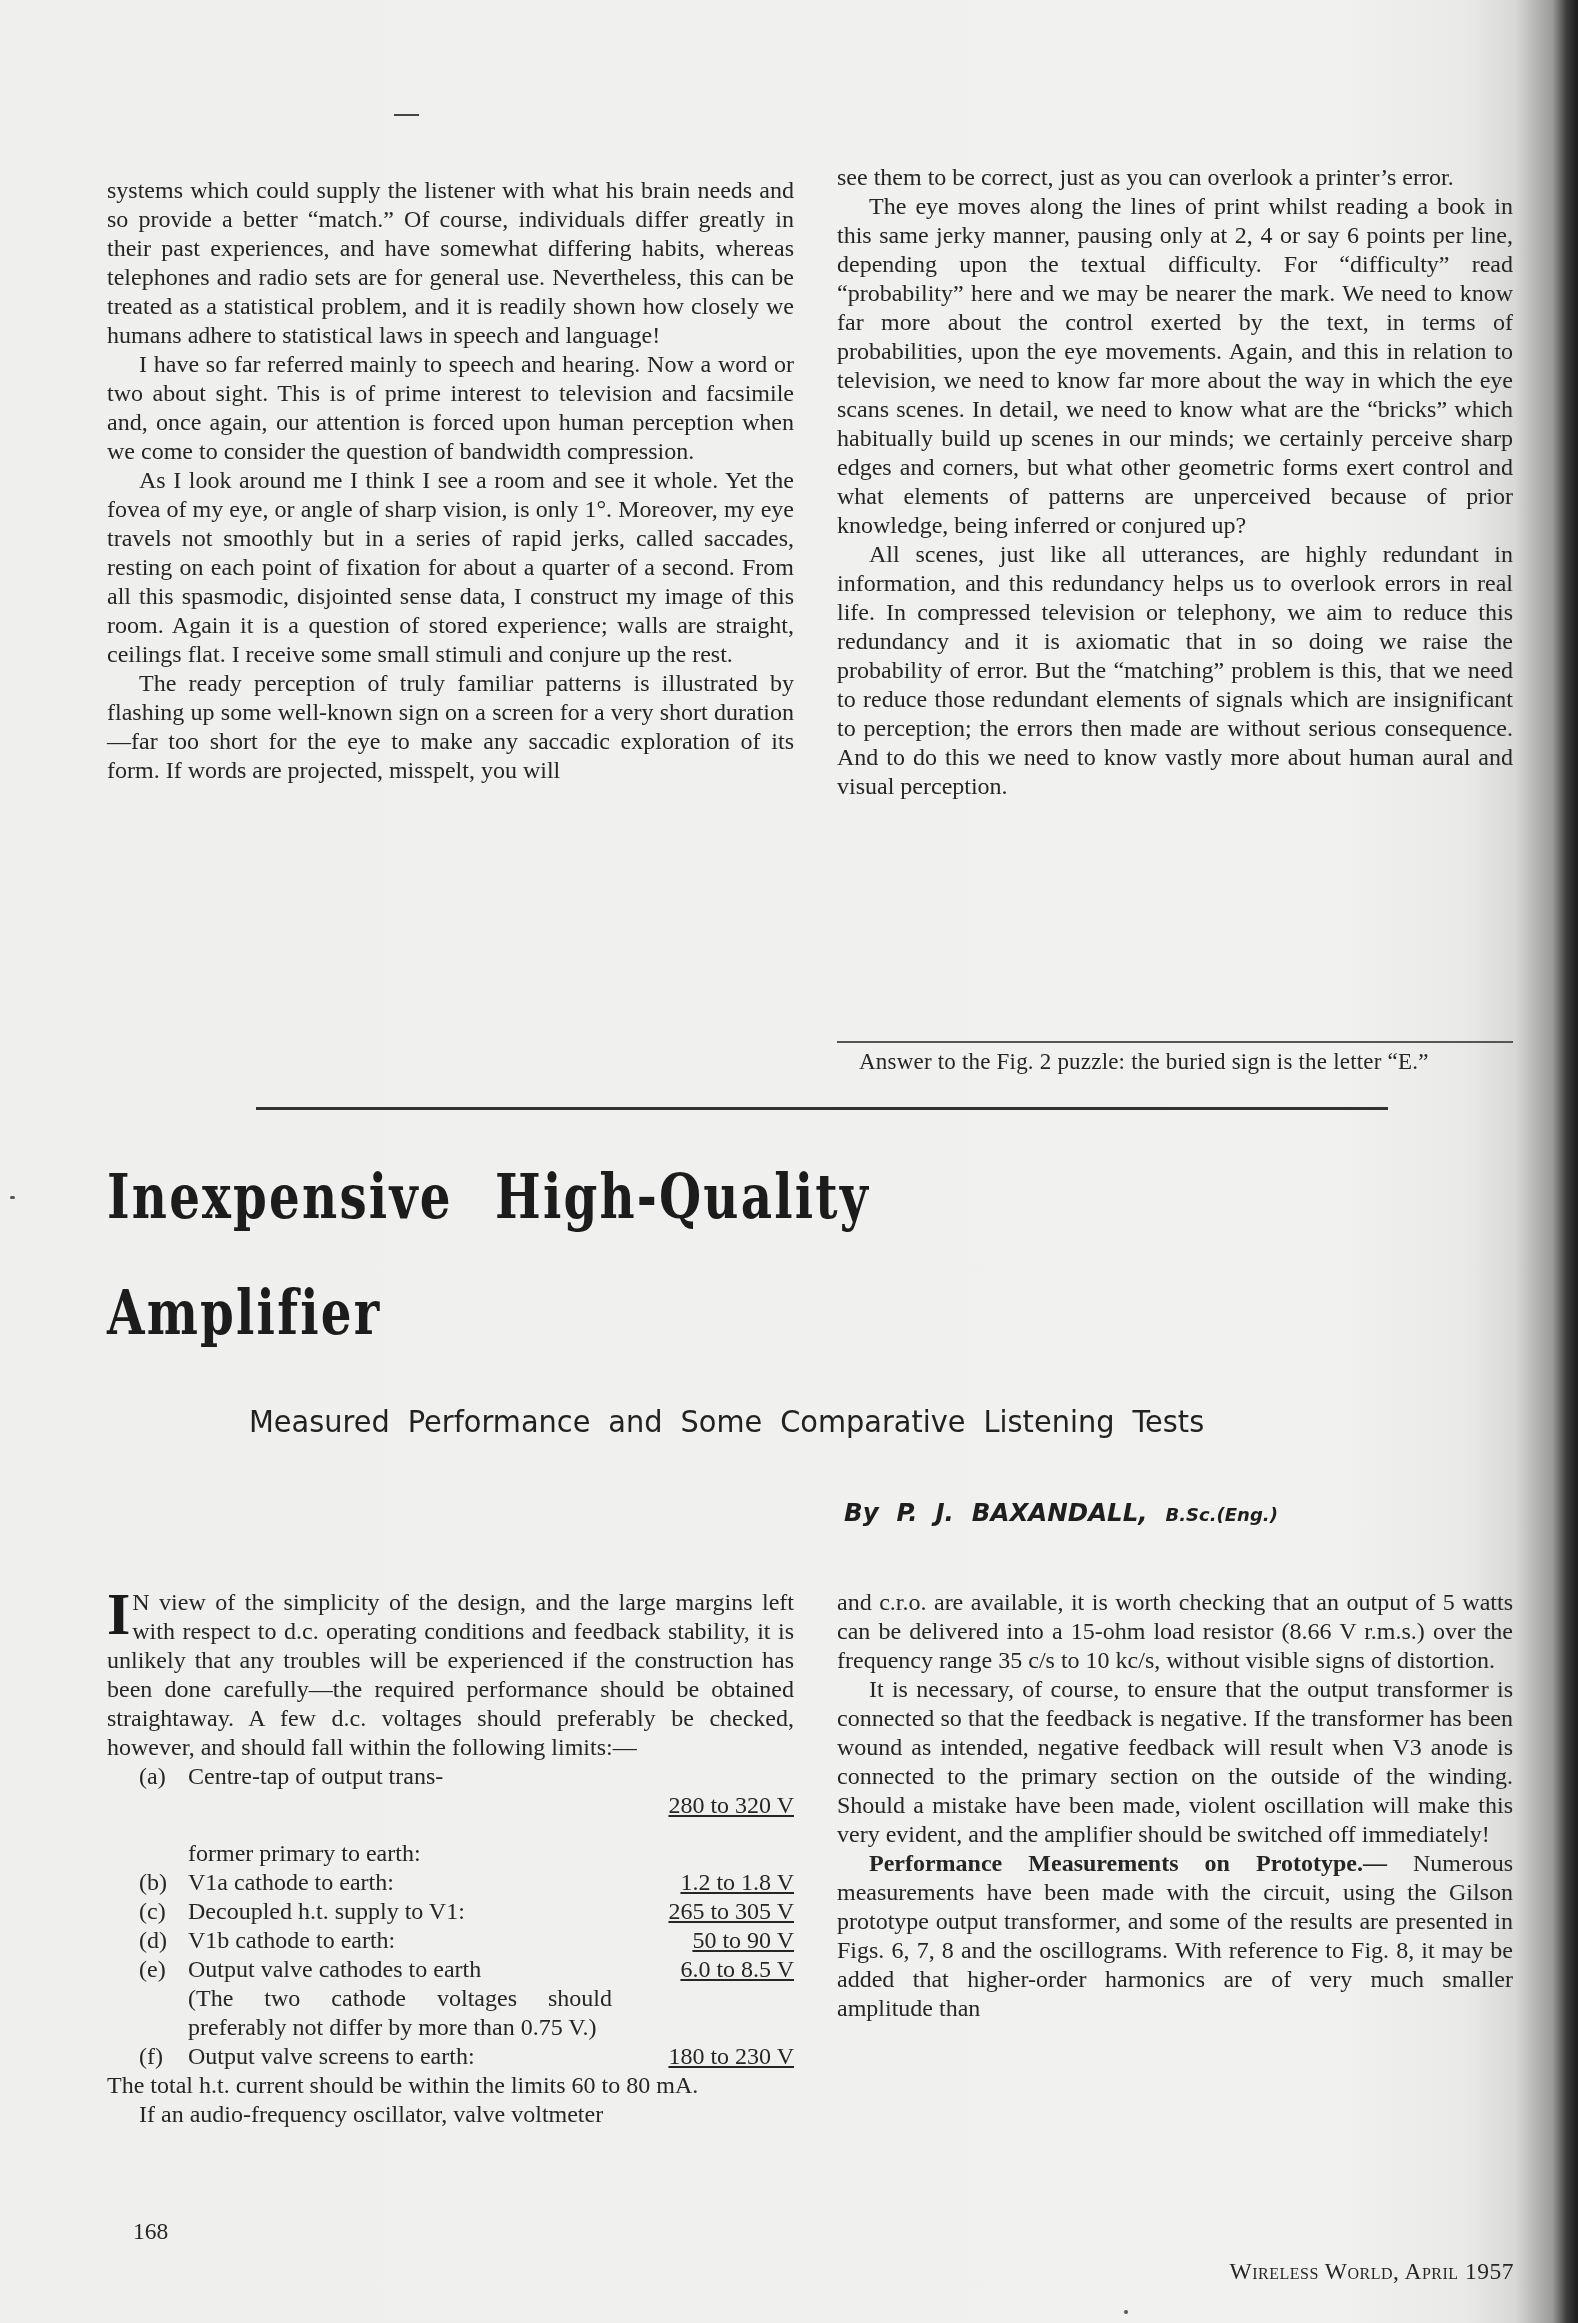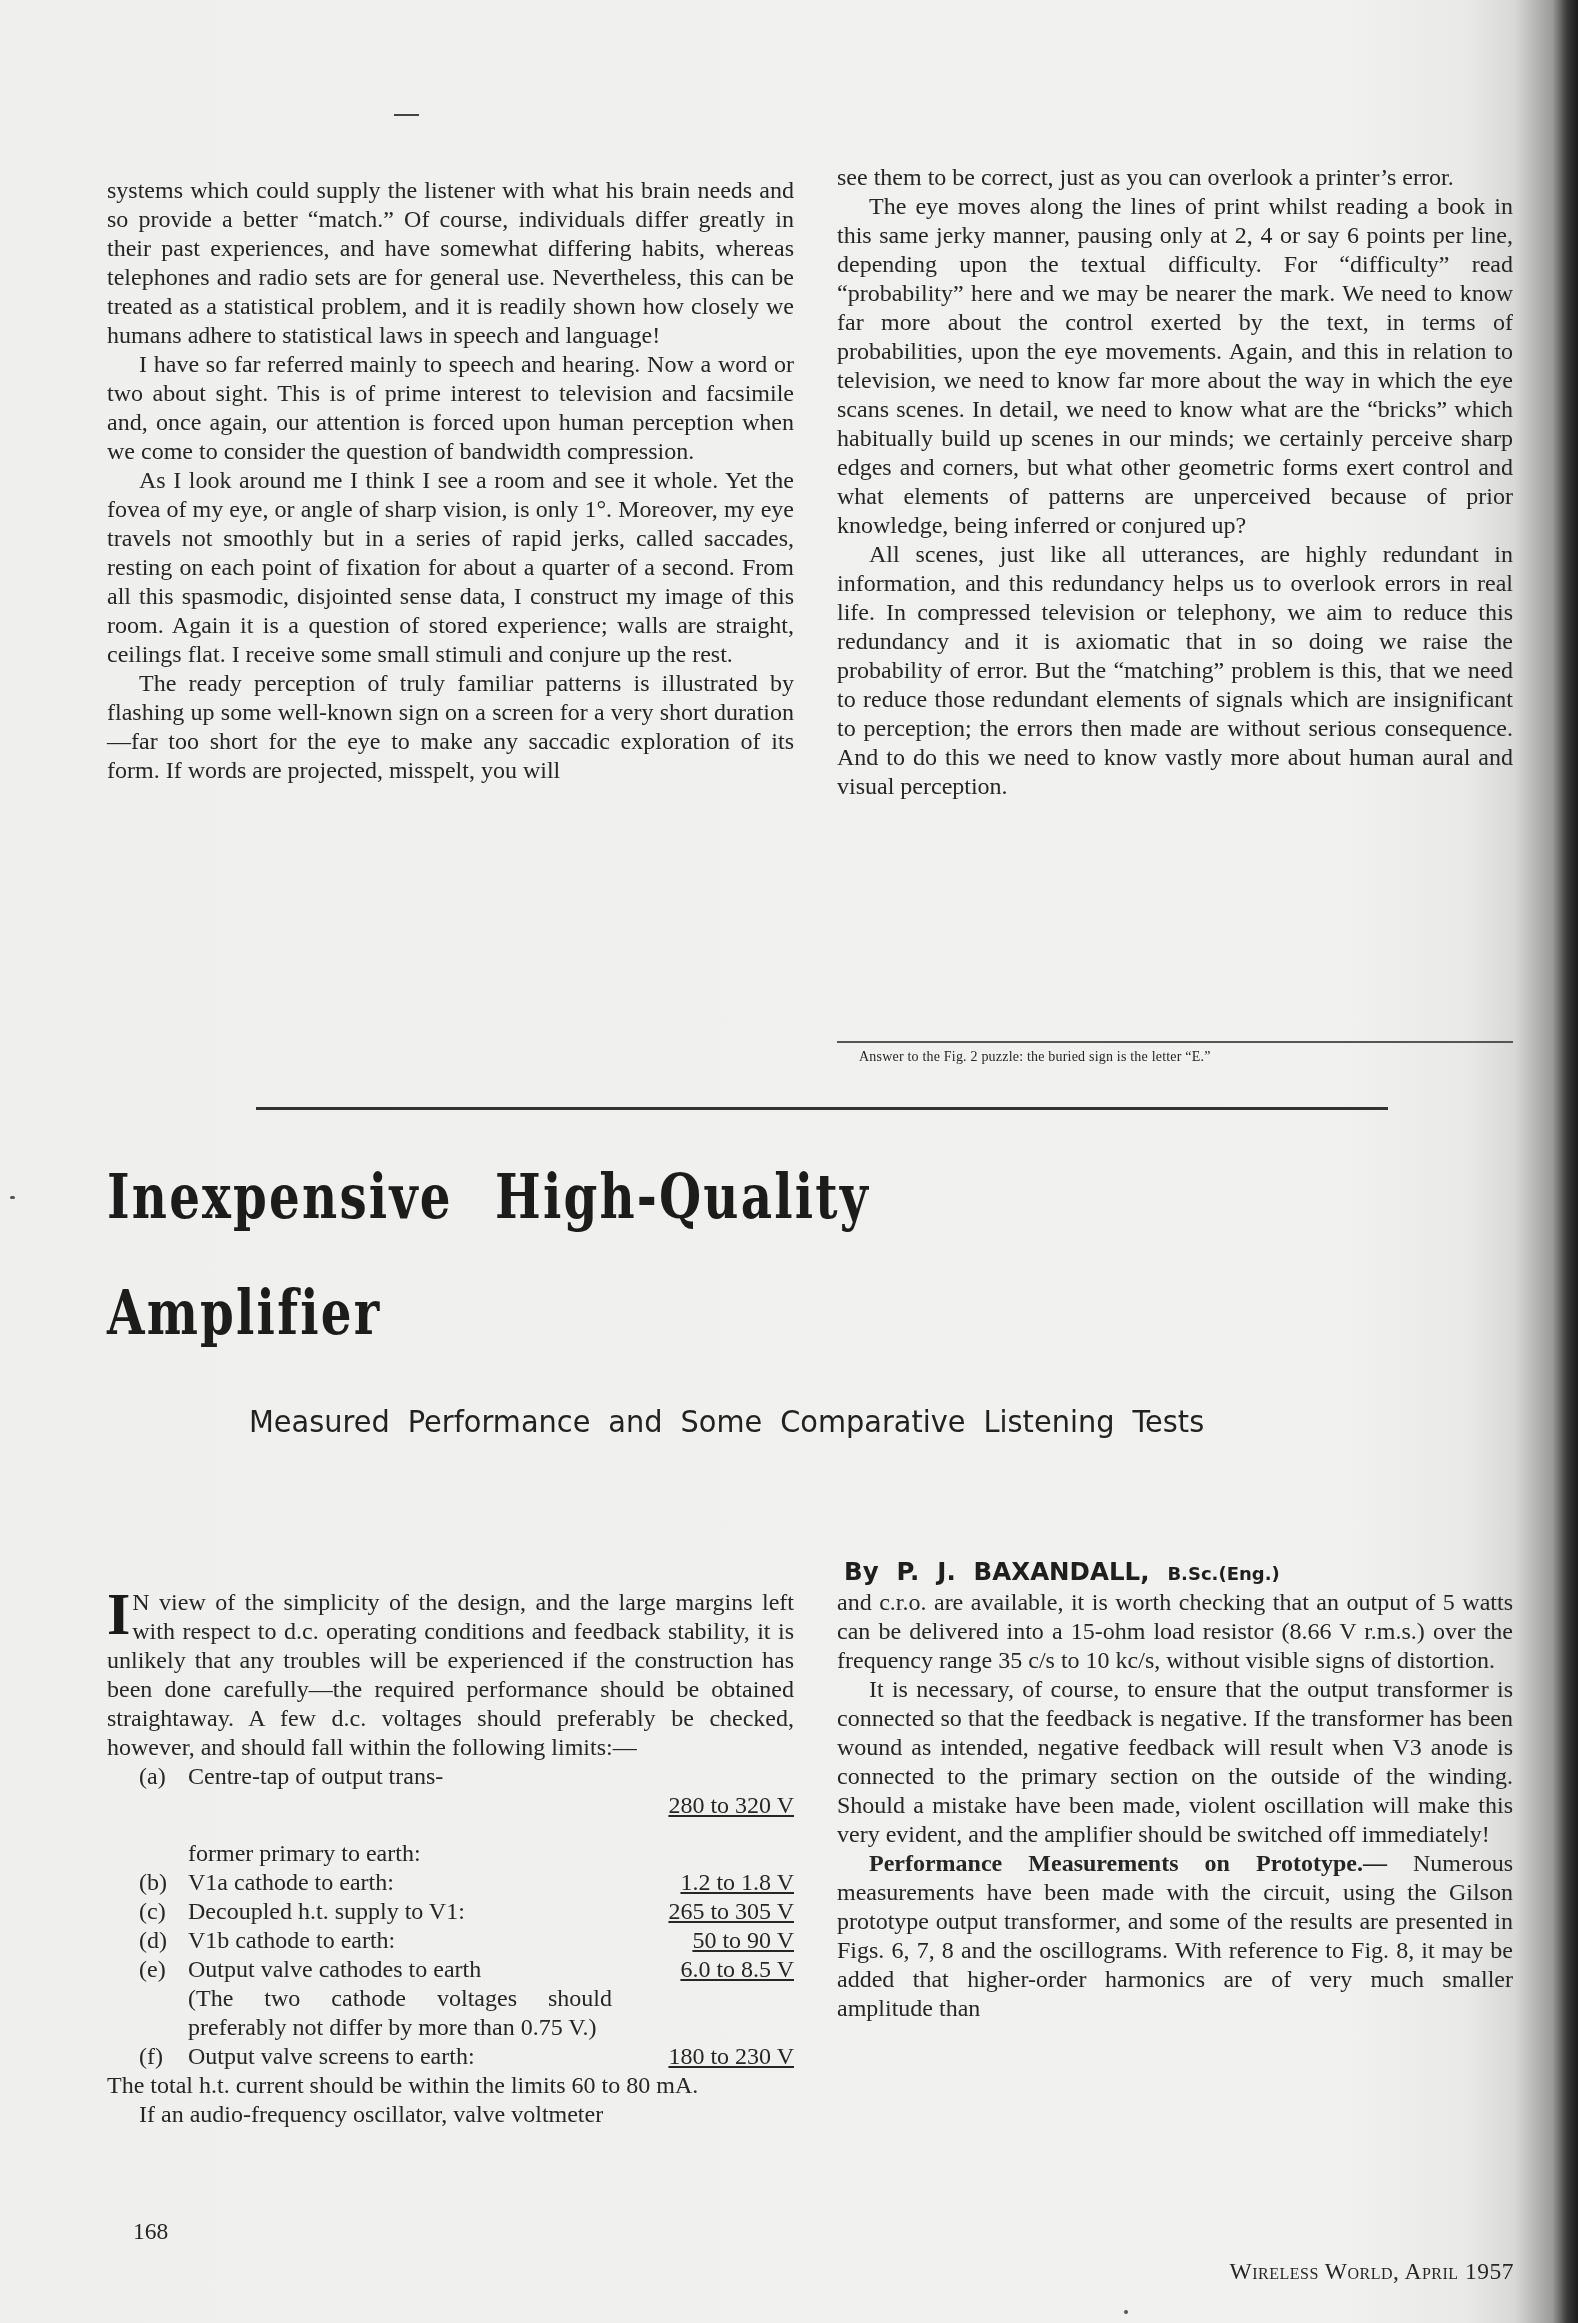--- a/index.html
+++ b/index.html
@@ -18,34 +18,34 @@
 
   .col { position: absolute; font-size: 24px; line-height: 29px; text-align: justify; }
   .col p { margin: 0; text-indent: 0; }
   .col p.indent { text-indent: 32px; }
   .col-a { left: 107px; top: 176px; width: 687px; }
   .col-b { left: 837px; top: 163px; width: 676px; }
   .col-c { left: 107px; top: 1588px; width: 687px; }
   .col-d { left: 837px; top: 1588px; width: 676px; }
 
   .rule-short { position: absolute; left: 837px; top: 1041px; width: 676px; height: 1.9px; background: #555; }
-  .footnote { position: absolute; left: 859px; top: 1049px; font-size: 14px; white-space: nowrap; letter-spacing: 0.2px; }
+  .footnote { position: absolute; left: 859px; top: 1049px; font-size: 23px; white-space: nowrap; letter-spacing: 0.2px; }
 
   .section-rule { position: absolute; left: 256px; top: 1107px; width: 1132px; height: 2.8px; background: #333; }
 
   .title {
     position: absolute; font-family: "DejaVu Serif", "Liberation Serif", serif;
     font-weight: bold; font-size: 62px; color: #1c1c1c; letter-spacing: 2.8px;
     transform: scaleX(0.78); transform-origin: left top; white-space: nowrap;
   }
   .title-1 { left: 107px; top: 1160px; word-spacing: 30px; }
   .title-2 { left: 107px; top: 1276px; }
   .continued { position: absolute; left: 718px; top: 1320px; font-style: italic; font-size: 25.4px; white-space: nowrap; word-spacing: 5.6px; }
   .subtitle { position: absolute; left: 249px; top: 1403px; font-family: "DejaVu Sans", "Liberation Sans", sans-serif; font-size: 31px; white-space: nowrap; word-spacing: 9.4px; color: #222; transform: scaleX(0.93); transform-origin: left top; }
-  .byline { position: absolute; left: 844px; top: 1557px; font-family: "DejaVu Sans", "Liberation Sans", sans-serif; font-weight: bold; font-size: 24.5px; white-space: nowrap; word-spacing: 9.4px; color: #1f1f1f; }
+  .byline { position: absolute; left: 844px; top: 1498px; font-family: "DejaVu Sans", "Liberation Sans", sans-serif; font-weight: bold; font-style: italic; font-size: 24.5px; white-space: nowrap; word-spacing: 9.4px; color: #1f1f1f; }
   .byline .deg { font-size: 18px; word-spacing: 0; }
 
   .dropcap { float: left; font-size: 60px; line-height: 49px; font-weight: bold; margin: 1.9px 1.9px 0 0; height: 49px; overflow: hidden; color: #1a1a1a; }
 
   .limits { margin: 0; padding: 0; list-style: none; }
   .limits li { display: flex; justify-content: space-between; }
   .limits .lbl { display: flex; }
   .limits .tag { width: 49px; padding-left: 32px; flex-shrink: 0; }
   .limits .lt { text-align: left; }
   .limits .val { white-space: nowrap; text-align: right; min-width: 169px; text-decoration: underline; }

